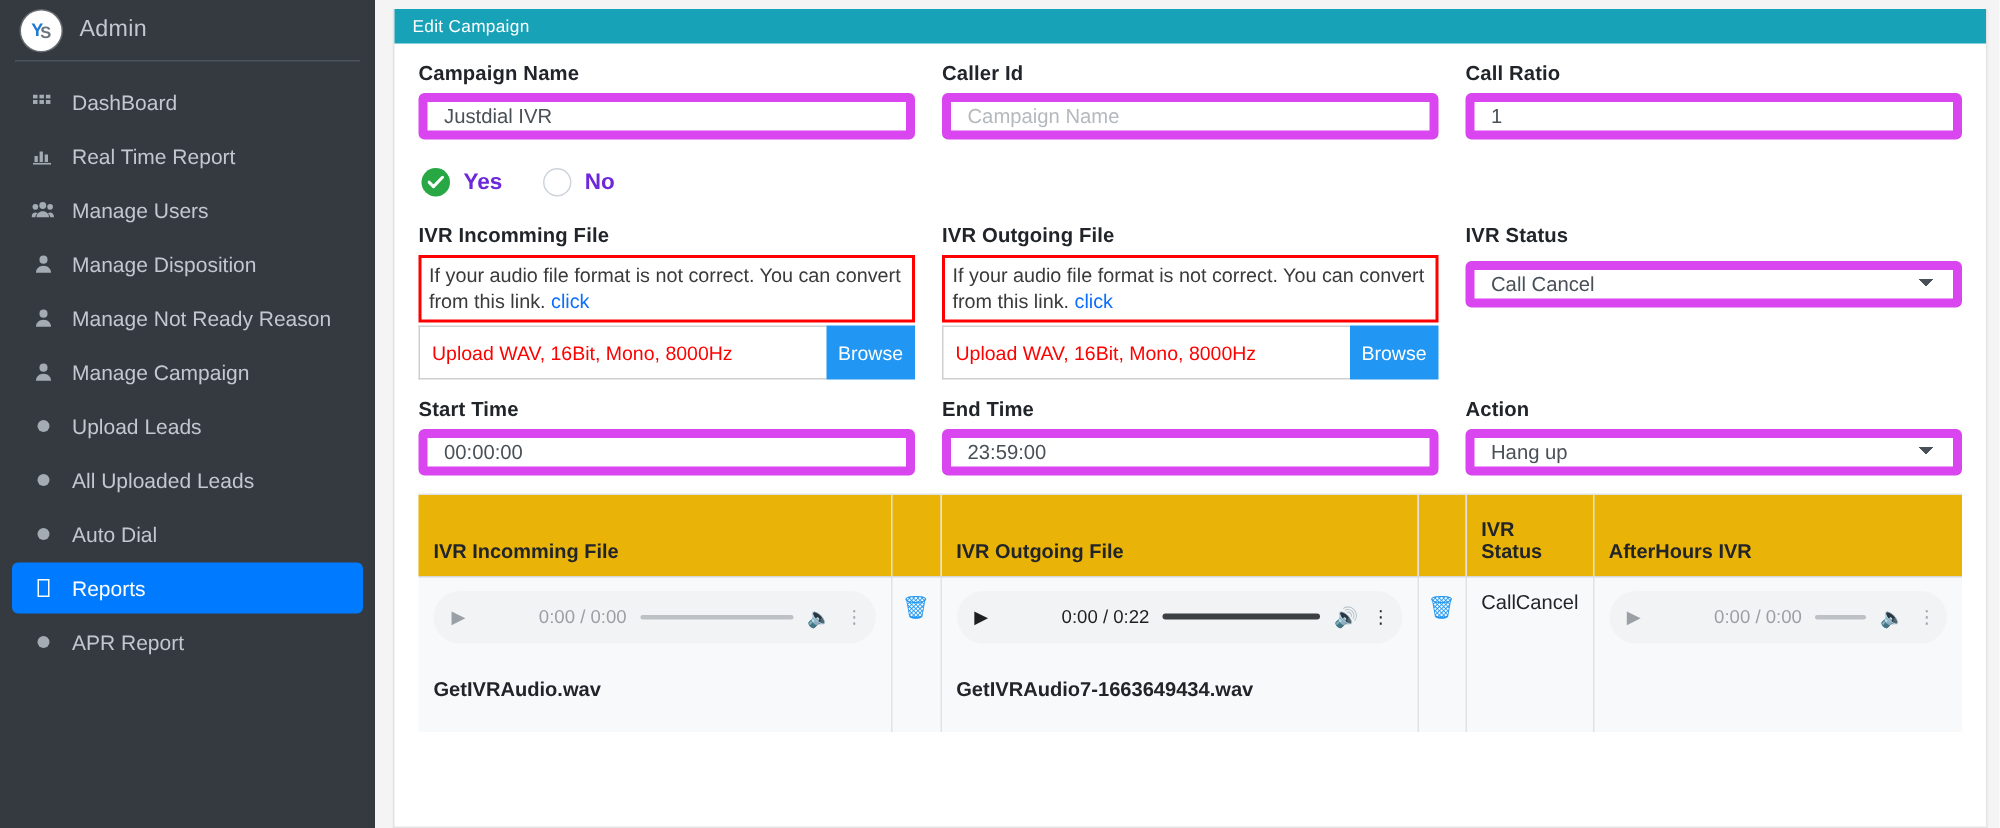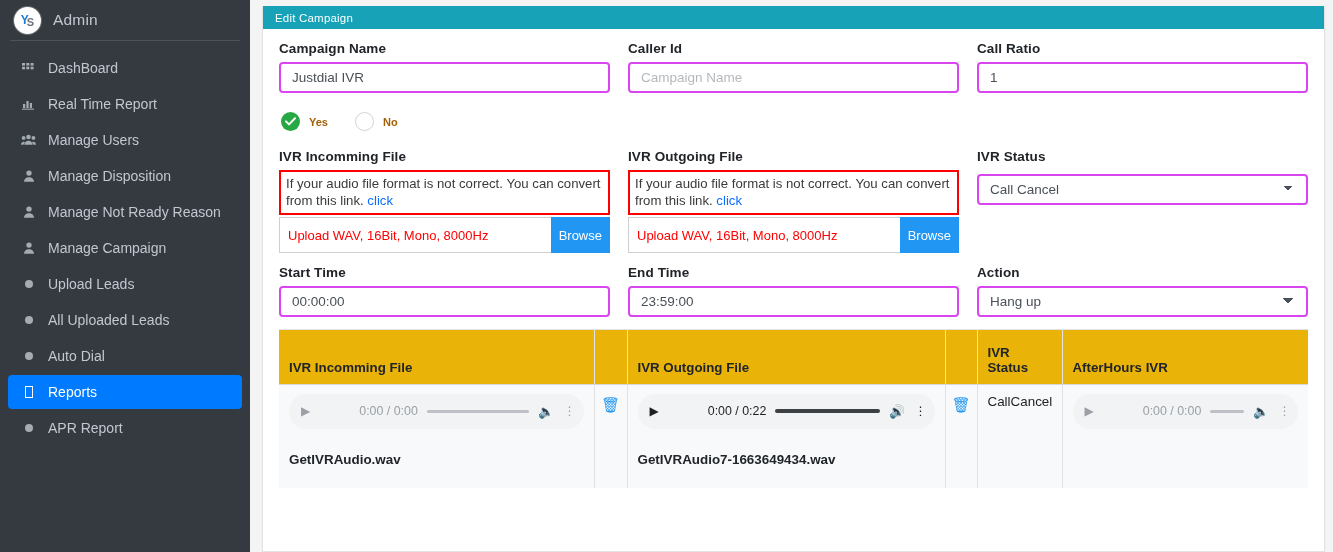--- a/index.html
+++ b/index.html
@@ -140,21 +140,21 @@
     font-size: 13.5px;
     font-weight: bold;
     color: #212529;
     margin-bottom: 6px;
     letter-spacing: .1px;
   }
 
   input.form-ctl, .form-ctl {
     width: 100%;
     height: 31px;
-    border: 2px solid #d946ef;
+    border: 6px solid #d946ef;
     border-radius: 4px;
     padding: 0 11px;
     font-size: 13.5px;
     color: #495057;
     font-family: "Liberation Sans", sans-serif;
     background: #ffffff;
     outline: none;
   }
   input.form-ctl::placeholder { color: #b5b9bd; }
 
@@ -194,23 +194,23 @@
   .radio-off {
     width: 19px; height: 19px;
     border-radius: 50%;
     border: 1.5px solid #ced4da;
     background: #ffffff;
     display: inline-block;
     cursor: pointer;
     flex: 0 0 19px;
   }
   .radio-lbl {
-    font-size: 11px;
+    font-size: 15px;
     font-weight: bold;
-    color: #a16207;
+    color: #6d28d9;
     text-align: center;
   }
   .gap-r { width: 9px; }
 
   
   .warn-box {
     border: 2px solid #ff0000;
     padding: 3px 5px 4px 5px;
     font-size: 13.2px;
     color: #3a3a3a;

